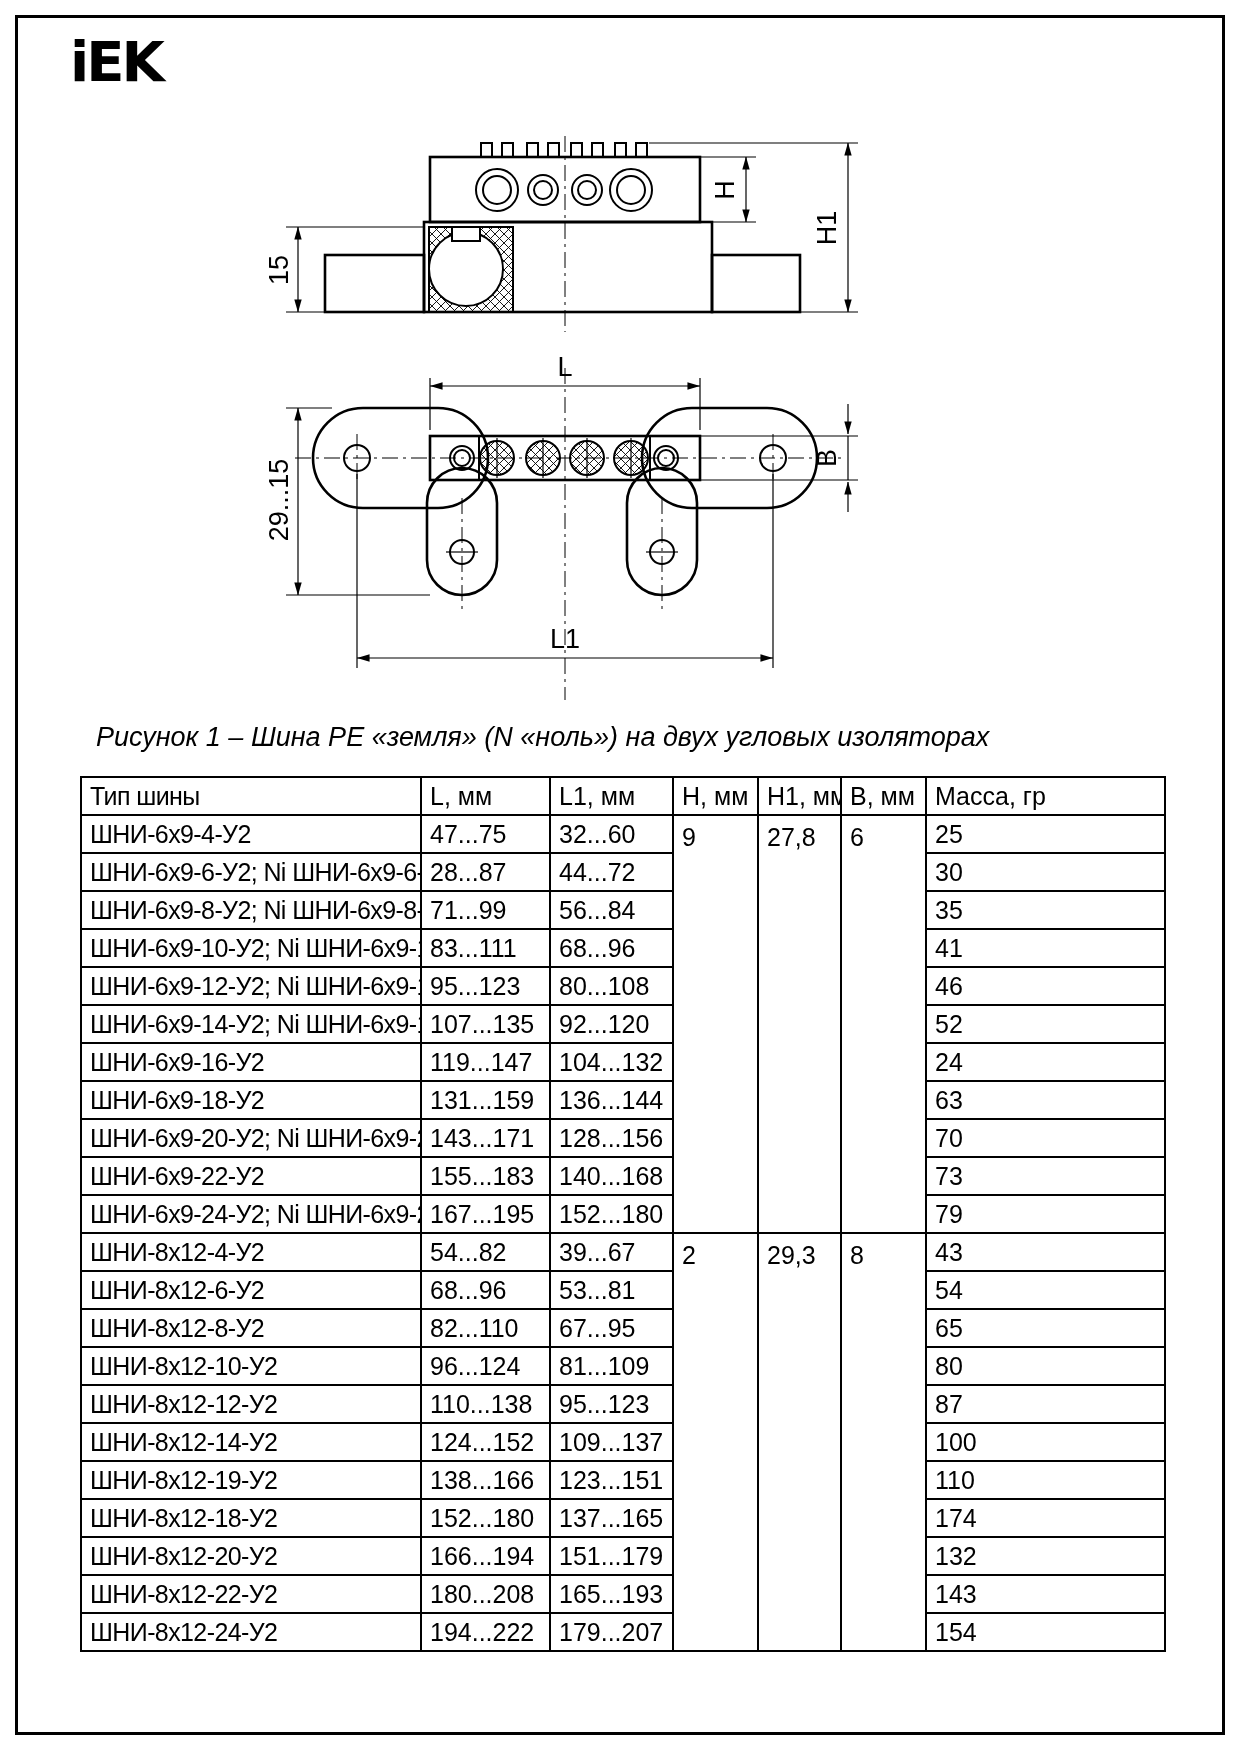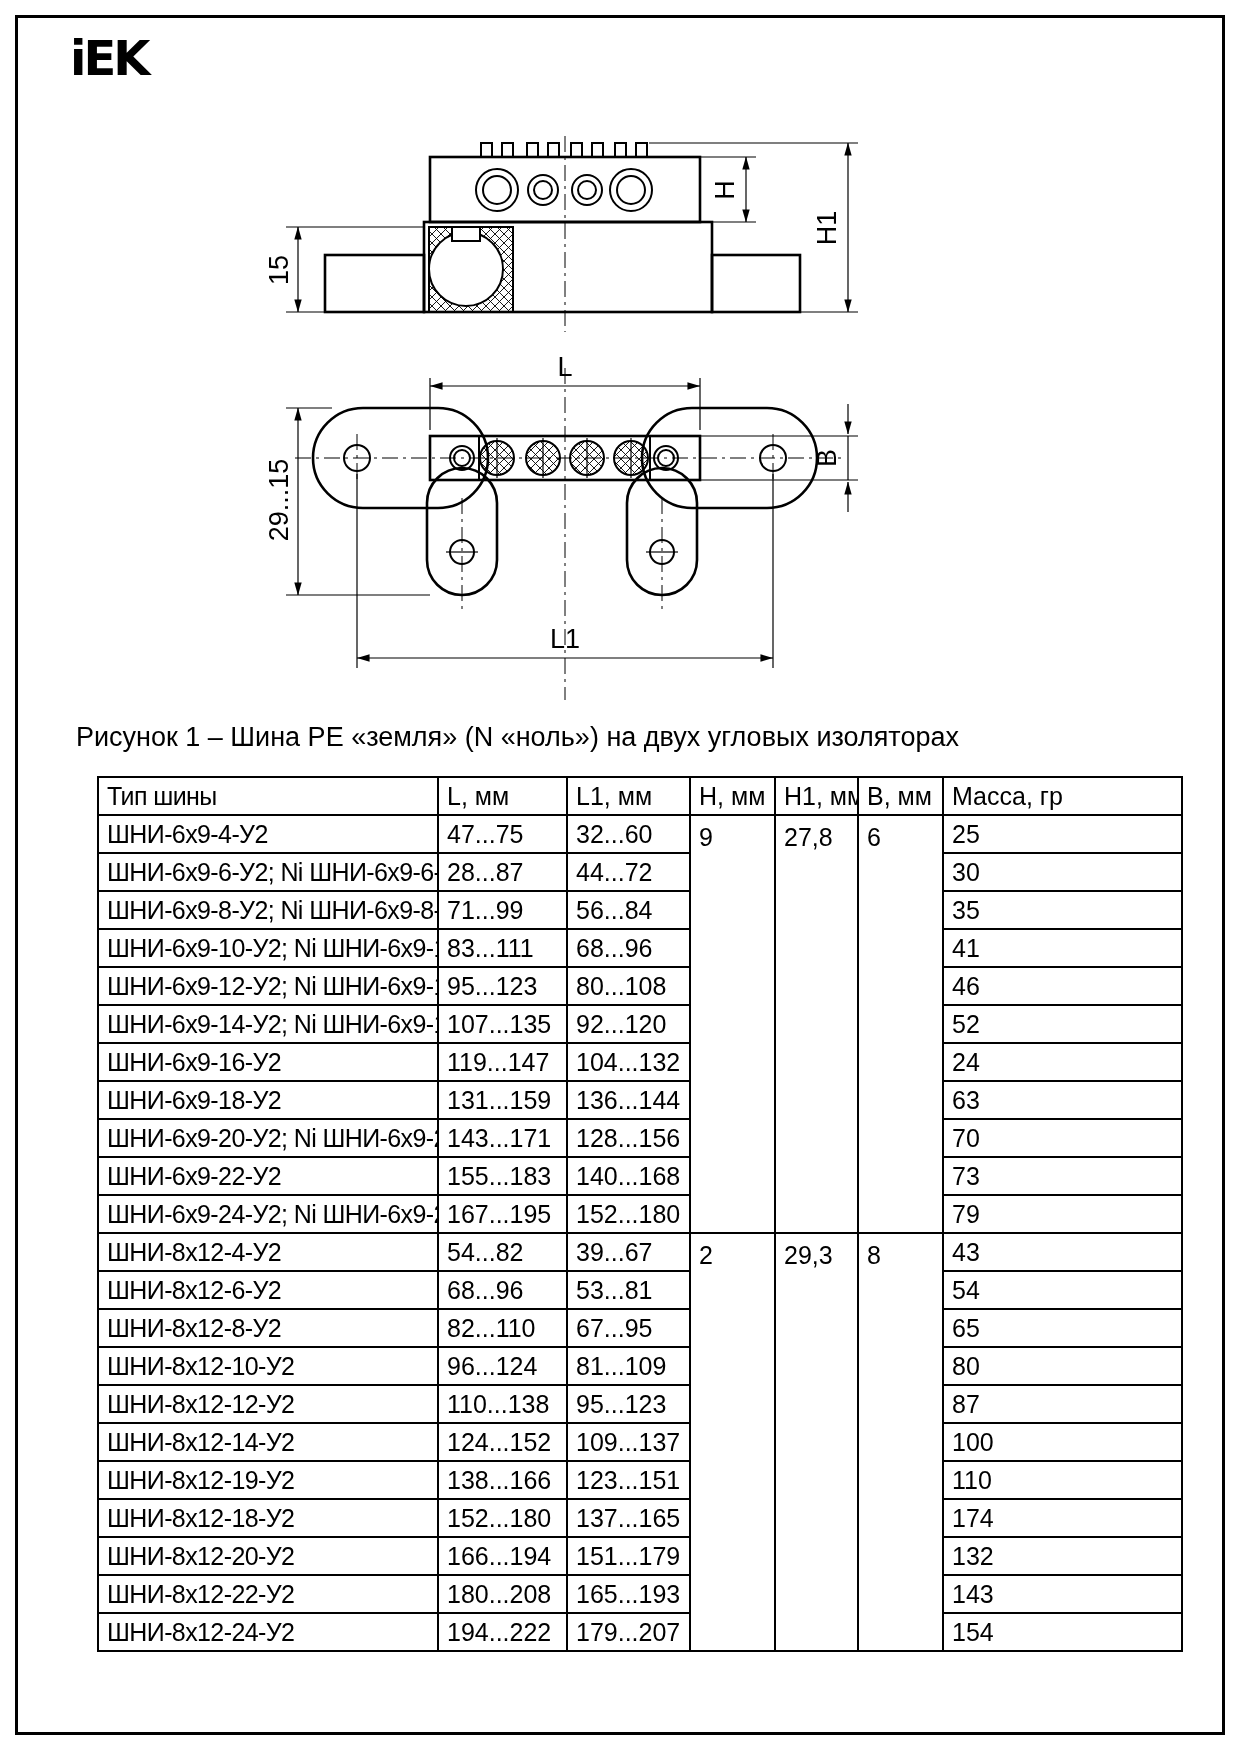--- a/index.html
+++ b/index.html
@@ -6,26 +6,26 @@
   html,body{margin:0;padding:0;}
   body{
     width:1240px;height:1750px;position:relative;overflow:hidden;
     background:#ffffff;color:#000;
     font-family:"Liberation Sans",sans-serif;
   }
   .frame{position:absolute;left:15px;top:15px;width:1210px;height:1720px;border:3px solid #000;}
   .logo{
     position:absolute;left:70px;top:34px;
     font-family:"DejaVu Sans",sans-serif;font-weight:bold;
-    font-size:48px;line-height:1;letter-spacing:-3px;
+    font-size:56px;line-height:1;letter-spacing:-3px;
   }
   .drawing{position:absolute;left:0;top:130px;width:1240px;height:580px;}
-  .caption{position:absolute;left:76px;top:722px;font-size:27px;white-space:nowrap;}
+  .caption{position:absolute;left:96px;top:722px;font-size:27px;white-space:nowrap;font-style:italic;}
   table.spec{
-    position:absolute;left:97px;top:776px;width:1084px;
+    position:absolute;left:80px;top:776px;width:1084px;
     border-collapse:collapse;table-layout:fixed;
   }
   table.spec th,table.spec td{
     border:2px solid #000;font-weight:normal;font-size:25px;
     text-align:left;vertical-align:middle;
     padding:2px 8px;height:38px;white-space:nowrap;overflow:hidden;
   }
   table.spec td:first-child,table.spec th:first-child{letter-spacing:-0.6px;}
   table.spec td.merged{vertical-align:top;padding-top:7px;}
   

